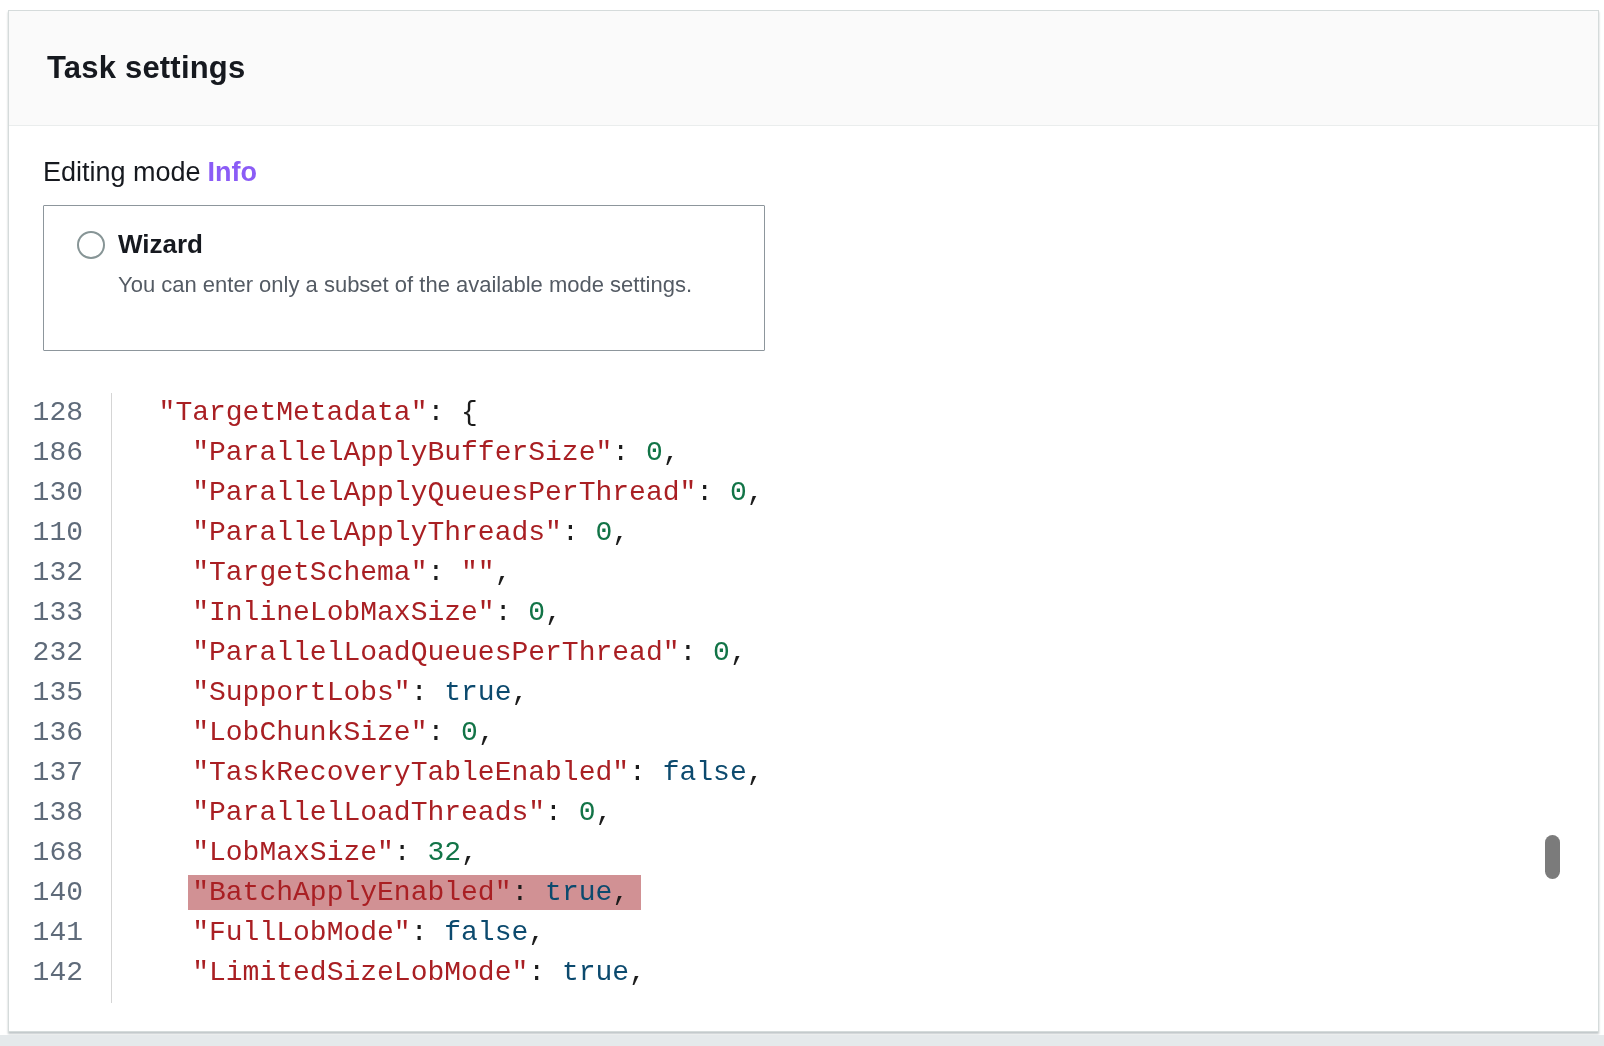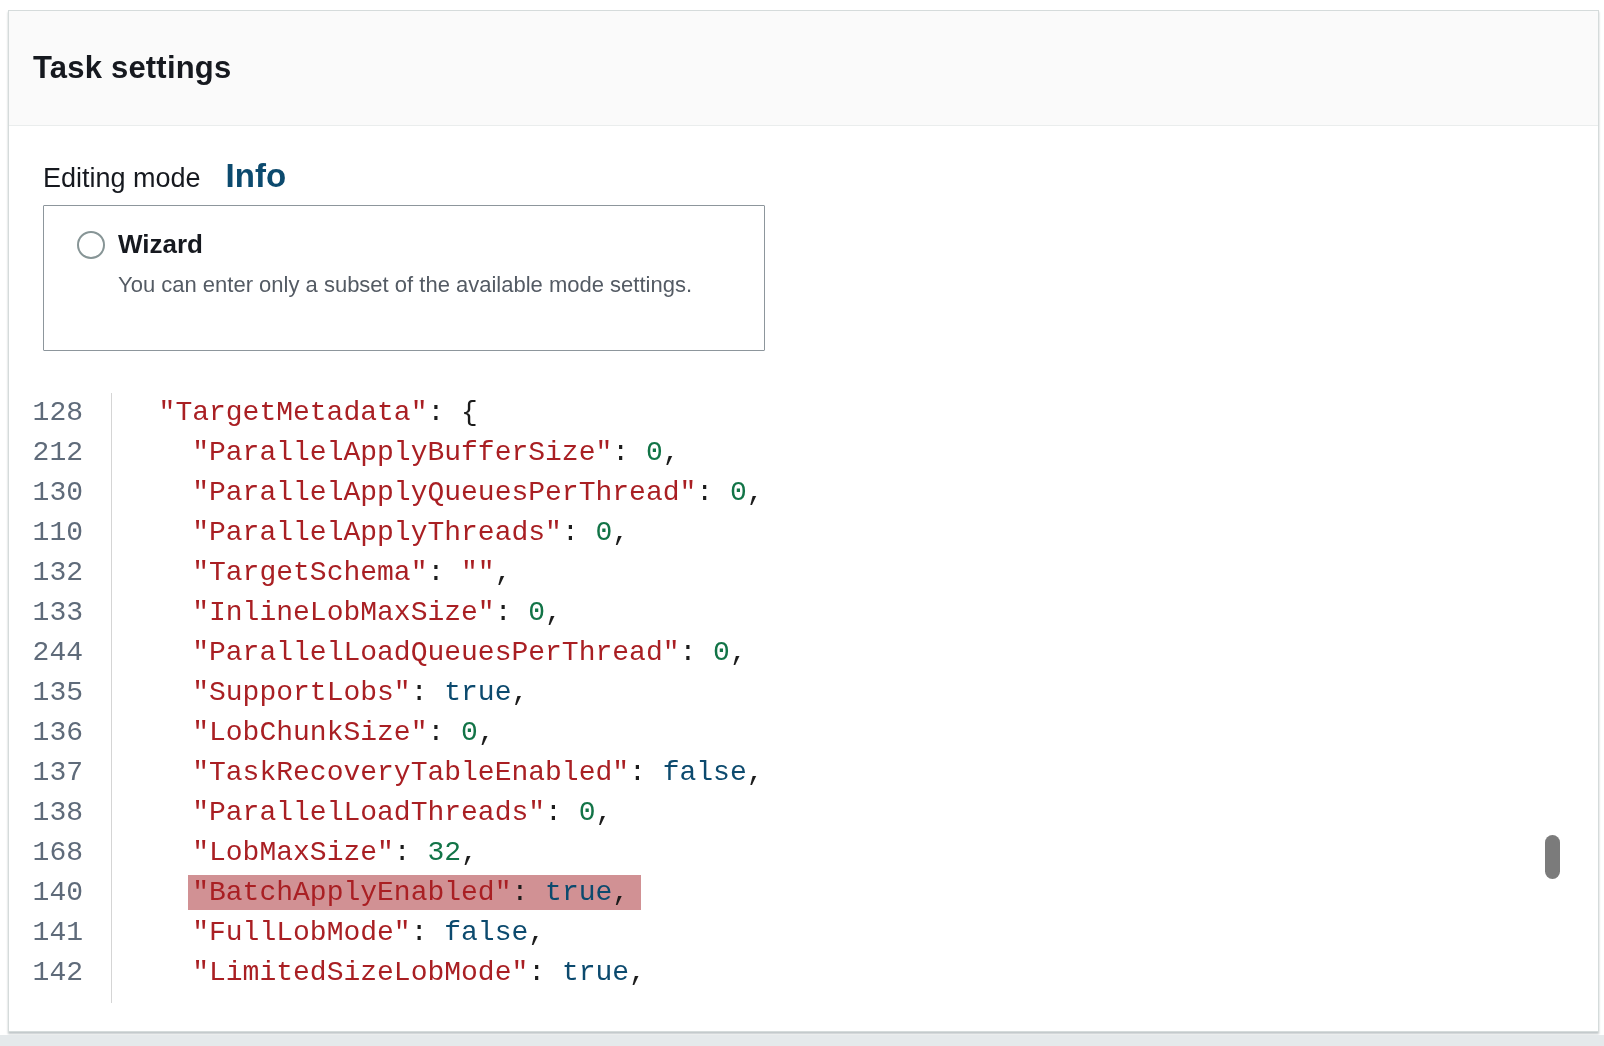--- a/index.html
+++ b/index.html
@@ -27,44 +27,44 @@
     box-sizing: border-box;
   }
   .panel-header {
     position: absolute;
     left: 0; right: 0; top: 0;
     height: 115px;
     background: #fafafa;
     border-bottom: 1px solid #eaeded;
     display: flex;
     align-items: center;
-    padding-left: 24px;
+    padding-left: 38px;
     box-sizing: border-box;
   }
   .panel-title {
     font-size: 31px;
     font-weight: 700;
     color: #16191f;
     letter-spacing: 0.2px;
   }
   .mode-row {
     position: absolute;
     left: 34px; top: 146px;
     display: flex;
     align-items: baseline;
-    gap: 25px;
+    gap: 7px;
   }
   .mode-label {
     font-size: 27px;
     color: #16191f;
   }
   .info-link {
-    font-size: 33px;
+    font-size: 27px;
     font-weight: 700;
-    color: #0c4a6e;
+    color: #8b5cf6;
     cursor: pointer;
     text-decoration: none;
   }
   .option-card {
     position: absolute;
     top: 194px;
     width: 722px;
     height: 146px;
     box-sizing: border-box;
     background: #ffffff;
@@ -172,26 +172,26 @@
   <div class="option-card wizard">
     <span class="radio"></span>
     <div class="option-title">Wizard</div>
     <div class="option-desc">You can enter only a subset of the available mode settings.</div>
   </div>
 
 
   <div class="editor">
     <div class="gutter-col">
         <div class="gutter-line">128</div>
-        <div class="gutter-line">212</div>
+        <div class="gutter-line">186</div>
         <div class="gutter-line">130</div>
         <div class="gutter-line">110</div>
         <div class="gutter-line">132</div>
         <div class="gutter-line">133</div>
-        <div class="gutter-line">244</div>
+        <div class="gutter-line">232</div>
         <div class="gutter-line">135</div>
         <div class="gutter-line">136</div>
         <div class="gutter-line">137</div>
         <div class="gutter-line">138</div>
         <div class="gutter-line">168</div>
         <div class="gutter-line">140</div>
         <div class="gutter-line">141</div>
         <div class="gutter-line">142</div>
       </div>
     <div class="code-col">

